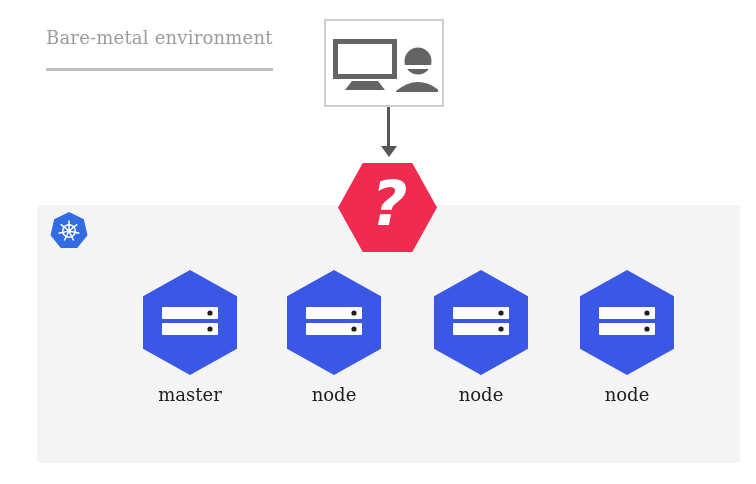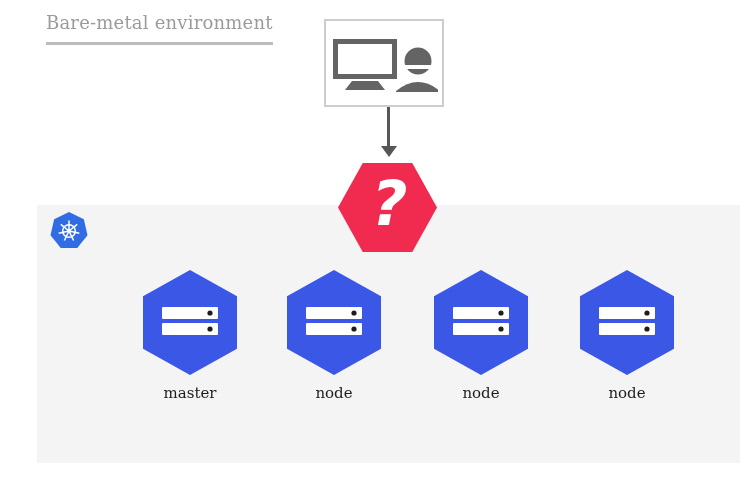--- a/index.html
+++ b/index.html
@@ -3,24 +3,24 @@
 <meta charset="utf-8">
 <style>
   html,body { margin:0; padding:0; background:#ffffff; }
   .canvas {
     position:relative; width:756px; height:484px; overflow:hidden;
     background:#ffffff; font-family:"Liberation Sans", sans-serif;
   }
 
   
   .title {
-    position:absolute; left:46px; top:12px; margin:0;
+    position:absolute; left:46px; top:27px; margin:0;
     font-family:"DejaVu Serif", serif; font-size:18px; font-weight:500;
     color:var(--title-gray, #9b9b9b);
-    border-bottom:3px solid #bdbdbd; padding-bottom:9px;
+    border-bottom:3px solid #bdbdbd; padding-bottom:20px;
     letter-spacing:0.2px;
   }
 
   
   .user-box {
     position:absolute; left:324px; top:19px; width:116px; height:84px;
     background:#ffffff; border:2px solid #cdcdcd;
   }
   .user-box svg { display:block; }
   .icon-gray { fill:var(--icon-gray, #646464); }
@@ -67,21 +67,21 @@
     display:flex; flex-direction:column; align-items:center;
   }
   .node-master { left:130px; }
   .node-1 { left:274px; }
   .node-2 { left:421px; }
   .node-3 { left:567px; }
   .hex-node { fill:var(--node-blue, #3b57e5); }
   .server-bar { fill:#ffffff; }
   .server-dot { fill:#1e1e1e; }
   .node-label {
-    margin-top:9px; font-family:"DejaVu Serif", serif; font-size:15px;
+    margin-top:9px; font-family:"DejaVu Serif", serif; font-size:18px;
     color:#1d1d1d; text-align:center;
   }
 </style>
 </head>
 <body>
 
 <div class="canvas">
 
   <h1 class="title">Bare-metal environment</h1>
 

